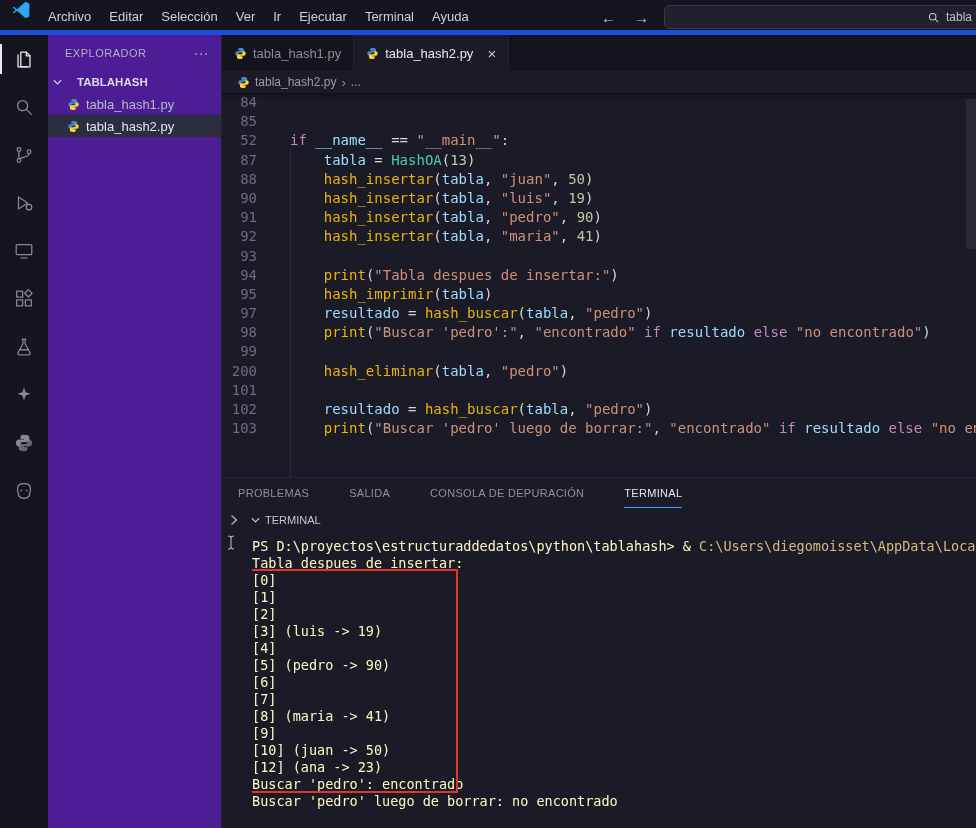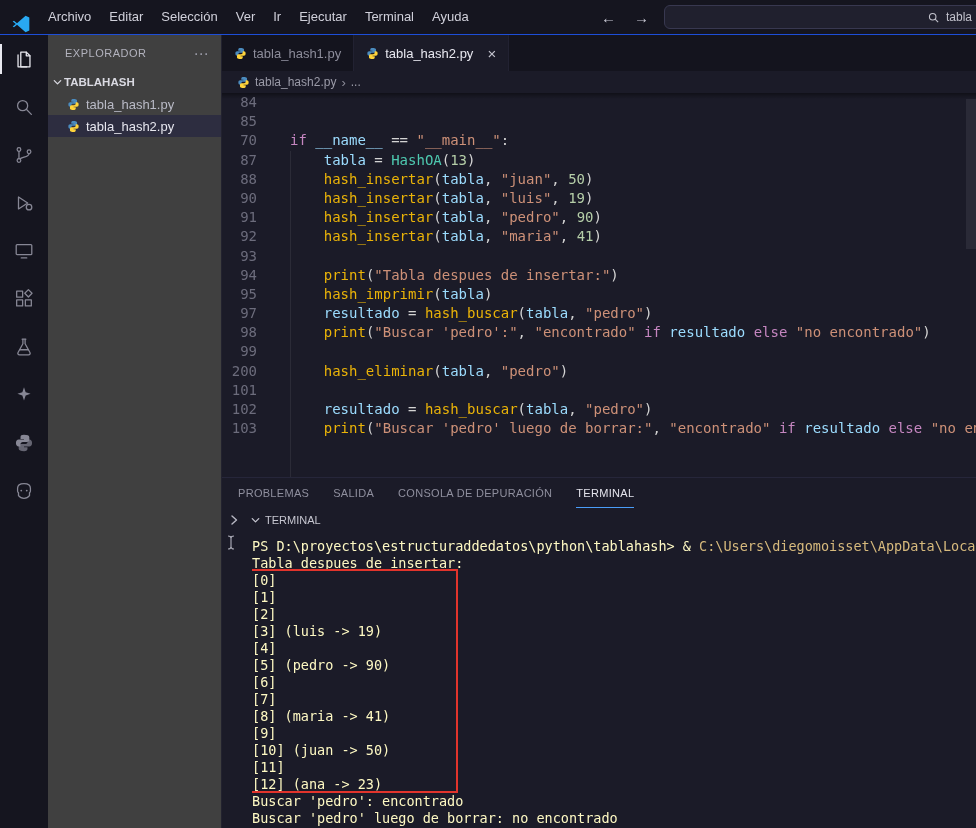--- a/index.html
+++ b/index.html
@@ -3,46 +3,46 @@
 <meta charset="utf-8">
 <style>
   *{box-sizing:border-box}
   html,body{margin:0;padding:0}
   body{width:976px;height:828px;overflow:hidden;position:relative;background:#1b1b28;
        font-family:"Liberation Sans","DejaVu Sans",sans-serif;color:#ccc}
   .icon{display:inline-flex;align-items:center;justify-content:center;line-height:1}
 
   
   .titlebar{position:absolute;left:0;top:0;right:0;height:35px;background:#15151f;
-            border-bottom:1px solid #1d4ed8;display:flex;align-items:flex-end;z-index:6}
+            border-bottom:5px solid #1d4ed8;display:flex;align-items:flex-start;z-index:6}
   .logo{margin:0 8px 0 11px}
   .menu-bar{display:flex;height:100%}
   .menu-item{padding:0 9px;font-size:13px;color:#d0d0da;line-height:34px;cursor:default}
   .nav{position:absolute;left:601px;top:0;height:35px;display:flex;align-items:center;gap:18px;
        font-size:15px;color:#c9c9d4}
   .command-center{position:absolute;left:664px;top:5px;width:600px;height:24px;background:#20202e;
                   border:1px solid #383850;border-radius:6px}
   .cc-inner{position:absolute;left:262px;top:0;height:22px;display:flex;align-items:center;gap:6px;
             font-size:12px;color:#c2c2cc}
 
   
   .activitybar{position:absolute;top:35px;left:0;width:48px;bottom:0;background:#15151f;
                display:flex;flex-direction:column}
   .ab-item{height:48px;display:flex;align-items:center;justify-content:center;color:#878795;
            position:relative;cursor:pointer}
   .ab-item.active{color:#e9e9f0}
   .ab-item.active::before{content:"";position:absolute;left:0;top:9px;bottom:9px;width:2px;background:#e9e9f0}
 
   
-  .sidebar{position:absolute;top:35px;left:48px;width:174px;bottom:0;background:#404040;
+  .sidebar{position:absolute;top:35px;left:48px;width:174px;bottom:0;background:#4c1d95;
            border-right:1px solid #22222f}
   .sb-header{height:36px;display:flex;align-items:center;padding:0 12px 0 17px;font-size:11px;
              letter-spacing:.5px;color:#b2b2bd}
   .sb-more{margin-left:auto;font-size:15px;color:#9a9aa6;cursor:pointer}
-  .section-row{height:22px;display:flex;align-items:center;gap:1px;padding-left:4px;
+  .section-row{height:22px;display:flex;align-items:center;gap:14px;padding-left:4px;
                font-size:11.5px;font-weight:bold;color:#dadae2;cursor:pointer}
   .file-row{height:22px;display:flex;align-items:center;gap:6px;padding-left:19px;font-size:13px;
             color:#b9bac6;cursor:pointer;white-space:nowrap}
   .file-row.selected{background:#2d2d40;color:#e6e6ee}
 
   
   .editor{position:absolute;top:35px;left:222px;right:0;height:442px;background:#1b1b28}
   .tabbar{height:36px;background:#14141e;display:flex}
   .tab{display:flex;align-items:center;gap:6px;padding:0 12px;font-size:13px;color:#8d8d9b;
        background:#14141e;border-right:1px solid #222232;cursor:pointer;white-space:nowrap}
@@ -59,21 +59,21 @@
   .line-number{width:35px;flex:none;text-align:right;color:#6c6c7c}
   .line-text{padding-left:33px}
   .tok-kw{color:#c586c0}.tok-var{color:#9cdcfe}.tok-str{color:#ce9178}
   .tok-num{color:#b5cea8}.tok-fn{color:#eab308}.tok-cls{color:#4ec9b0}.tok-pln{color:#d4d4d4}
   .indent-guide{position:absolute;left:68px;top:57.6px;height:326.4px;width:1px;background:rgba(255,255,255,.07)}
   .scroll-thumb{position:absolute;right:0;top:6px;width:10px;height:150px;background:rgba(110,110,130,.18)}
 
   
   .panel{position:absolute;left:222px;right:0;bottom:0;height:351px;background:#1b1b28;
          border-top:1px solid #26263a}
-  .panel-tabs{height:30px;display:flex;align-items:stretch;gap:24px;padding-left:16px;
+  .panel-tabs{height:30px;display:flex;align-items:stretch;gap:40px;padding-left:16px;
               font-size:11px;letter-spacing:.3px;color:#8f8f9e}
   .panel-tab{display:flex;align-items:center;border-bottom:1px solid transparent;cursor:pointer}
   .panel-tab.active{color:#e4e4ec}
   .term-header{height:24px;display:flex;align-items:center;gap:10px;padding-left:6px;
                font-size:11px;color:#c6c6d0}
   .th-chev{color:#b8b8c4;cursor:pointer}
   .th-group{display:flex;align-items:center;gap:4px;cursor:pointer}
   .ibeam{position:absolute;left:3px;top:56px}
   .terminal{position:absolute;left:30px;right:0;top:60px;bottom:0;overflow:hidden;
             font-family:"DejaVu Sans Mono","Liberation Mono",monospace;font-size:13.5px}
@@ -274,21 +274,21 @@
           </svg>
         </span>
       <span>tabla_hash2.py</span>
       <span class="bc-chev">›</span>
       <span>...</span>
     </div>
     <div class="code">
       <div>
           <div class="code-line"><span class="line-number">84</span><span class="line-text"></span></div>
           <div class="code-line"><span class="line-number">85</span><span class="line-text"></span></div>
-          <div class="code-line"><span class="line-number">70</span><span class="line-text"><span class="tok-kw">if</span><span class="tok-pln"> </span><span class="tok-var">__name__</span><span class="tok-pln"> == </span><span class="tok-str">"__main__"</span><span class="tok-pln">:</span></span></div>
+          <div class="code-line"><span class="line-number">52</span><span class="line-text"><span class="tok-kw">if</span><span class="tok-pln"> </span><span class="tok-var">__name__</span><span class="tok-pln"> == </span><span class="tok-str">"__main__"</span><span class="tok-pln">:</span></span></div>
           <div class="code-line"><span class="line-number">87</span><span class="line-text"><span class="tok-pln">    </span><span class="tok-var">tabla</span><span class="tok-pln"> = </span><span class="tok-cls">HashOA</span><span class="tok-pln">(</span><span class="tok-num">13</span><span class="tok-pln">)</span></span></div>
           <div class="code-line"><span class="line-number">88</span><span class="line-text"><span class="tok-pln">    </span><span class="tok-fn">hash_insertar</span><span class="tok-pln">(</span><span class="tok-var">tabla</span><span class="tok-pln">, </span><span class="tok-str">"juan"</span><span class="tok-pln">, </span><span class="tok-num">50</span><span class="tok-pln">)</span></span></div>
           <div class="code-line"><span class="line-number">90</span><span class="line-text"><span class="tok-pln">    </span><span class="tok-fn">hash_insertar</span><span class="tok-pln">(</span><span class="tok-var">tabla</span><span class="tok-pln">, </span><span class="tok-str">"luis"</span><span class="tok-pln">, </span><span class="tok-num">19</span><span class="tok-pln">)</span></span></div>
           <div class="code-line"><span class="line-number">91</span><span class="line-text"><span class="tok-pln">    </span><span class="tok-fn">hash_insertar</span><span class="tok-pln">(</span><span class="tok-var">tabla</span><span class="tok-pln">, </span><span class="tok-str">"pedro"</span><span class="tok-pln">, </span><span class="tok-num">90</span><span class="tok-pln">)</span></span></div>
           <div class="code-line"><span class="line-number">92</span><span class="line-text"><span class="tok-pln">    </span><span class="tok-fn">hash_insertar</span><span class="tok-pln">(</span><span class="tok-var">tabla</span><span class="tok-pln">, </span><span class="tok-str">"maria"</span><span class="tok-pln">, </span><span class="tok-num">41</span><span class="tok-pln">)</span></span></div>
           <div class="code-line"><span class="line-number">93</span><span class="line-text"></span></div>
           <div class="code-line"><span class="line-number">94</span><span class="line-text"><span class="tok-pln">    </span><span class="tok-fn">print</span><span class="tok-pln">(</span><span class="tok-str">"Tabla despues de insertar:"</span><span class="tok-pln">)</span></span></div>
           <div class="code-line"><span class="line-number">95</span><span class="line-text"><span class="tok-pln">    </span><span class="tok-fn">hash_imprimir</span><span class="tok-pln">(</span><span class="tok-var">tabla</span><span class="tok-pln">)</span></span></div>
           <div class="code-line"><span class="line-number">97</span><span class="line-text"><span class="tok-pln">    </span><span class="tok-var">resultado</span><span class="tok-pln"> = </span><span class="tok-fn">hash_buscar</span><span class="tok-pln">(</span><span class="tok-var">tabla</span><span class="tok-pln">, </span><span class="tok-str">"pedro"</span><span class="tok-pln">)</span></span></div>
           <div class="code-line"><span class="line-number">98</span><span class="line-text"><span class="tok-pln">    </span><span class="tok-fn">print</span><span class="tok-pln">(</span><span class="tok-str">"Buscar 'pedro':"</span><span class="tok-pln">, </span><span class="tok-str">"encontrado"</span><span class="tok-pln"> </span><span class="tok-kw">if</span><span class="tok-pln"> </span><span class="tok-var">resultado</span><span class="tok-pln"> </span><span class="tok-kw">else</span><span class="tok-pln"> </span><span class="tok-str">"no encontrado"</span><span class="tok-pln">)</span></span></div>
@@ -338,21 +338,20 @@
           <div class="term-line"><span class="tfg">[1]</span></div>
           <div class="term-line"><span class="tfg">[2]</span></div>
           <div class="term-line"><span class="tfg">[3] (luis -&gt; 19)</span></div>
           <div class="term-line"><span class="tfg">[4]</span></div>
           <div class="term-line"><span class="tfg">[5] (pedro -&gt; 90)</span></div>
           <div class="term-line"><span class="tfg">[6]</span></div>
           <div class="term-line"><span class="tfg">[7]</span></div>
           <div class="term-line"><span class="tfg">[8] (maria -&gt; 41)</span></div>
           <div class="term-line"><span class="tfg">[9]</span></div>
           <div class="term-line"><span class="tfg">[10] (juan -&gt; 50)</span></div>
-          <div class="term-line"><span class="tfg">[11]</span></div>
           <div class="term-line"><span class="tfg">[12] (ana -&gt; 23)</span></div>
           <div class="term-line"><span class="tfg">Buscar 'pedro': encontrado</span></div>
           <div class="term-line"><span class="tfg">Buscar 'pedro' luego de borrar: no encontrado</span></div>
         </div>
       <div class="annotation" style="border-color: rgb(226, 52, 44);"></div>
     </div>
   </div>
 
 </div>
 

